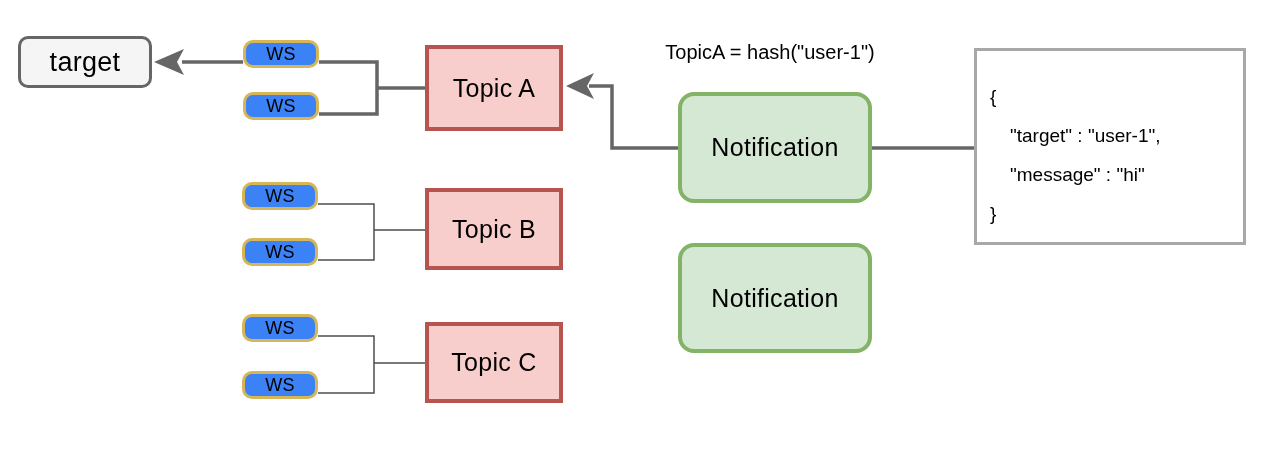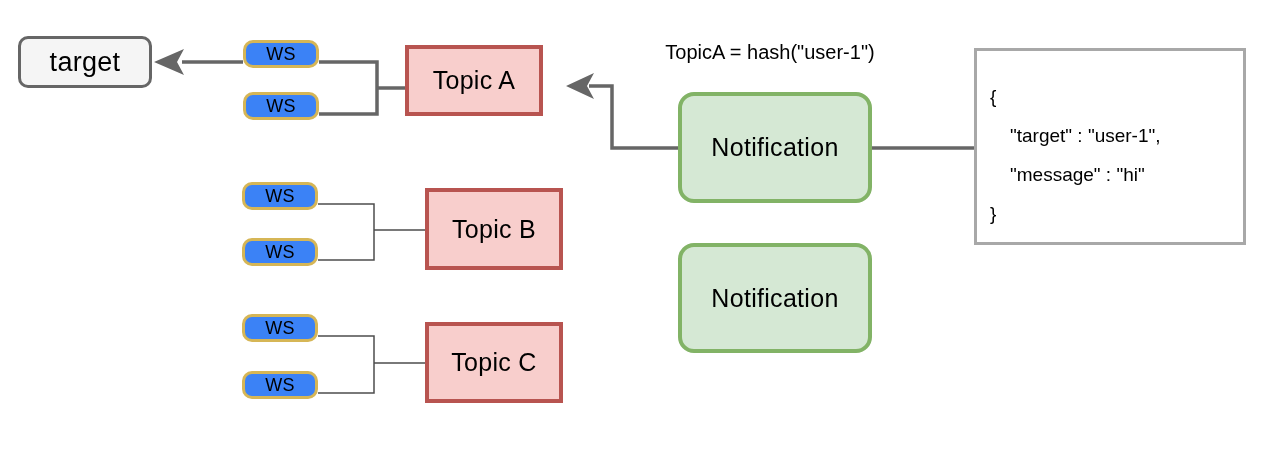--- a/index.html
+++ b/index.html
@@ -50,21 +50,21 @@
   .ws-3 { left: 242px; top: 182px; }
   .ws-4 { left: 242px; top: 238px; }
   .ws-5 { left: 242px; top: 314px; }
   .ws-6 { left: 242px; top: 371px; }
   .topic-node {
     width: 138px;
     background: #f8cecc;
     border: 4px solid #b85450;
     font-size: 25px;
   }
-  .topic-a { left: 405px; top: 45px;  height: 71px; }
+  .topic-a { left: 425px; top: 45px;  height: 86px; }
   .topic-b { left: 425px; top: 188px; height: 82px; }
   .topic-c { left: 425px; top: 322px; height: 81px; }
   .notification-node {
     left: 678px; width: 194px;
     background: #d5e8d4;
     border: 4px solid #82b366;
     border-radius: 16px;
     font-size: 25px;
   }
   .notification-1 { top: 92px;  height: 111px; }

